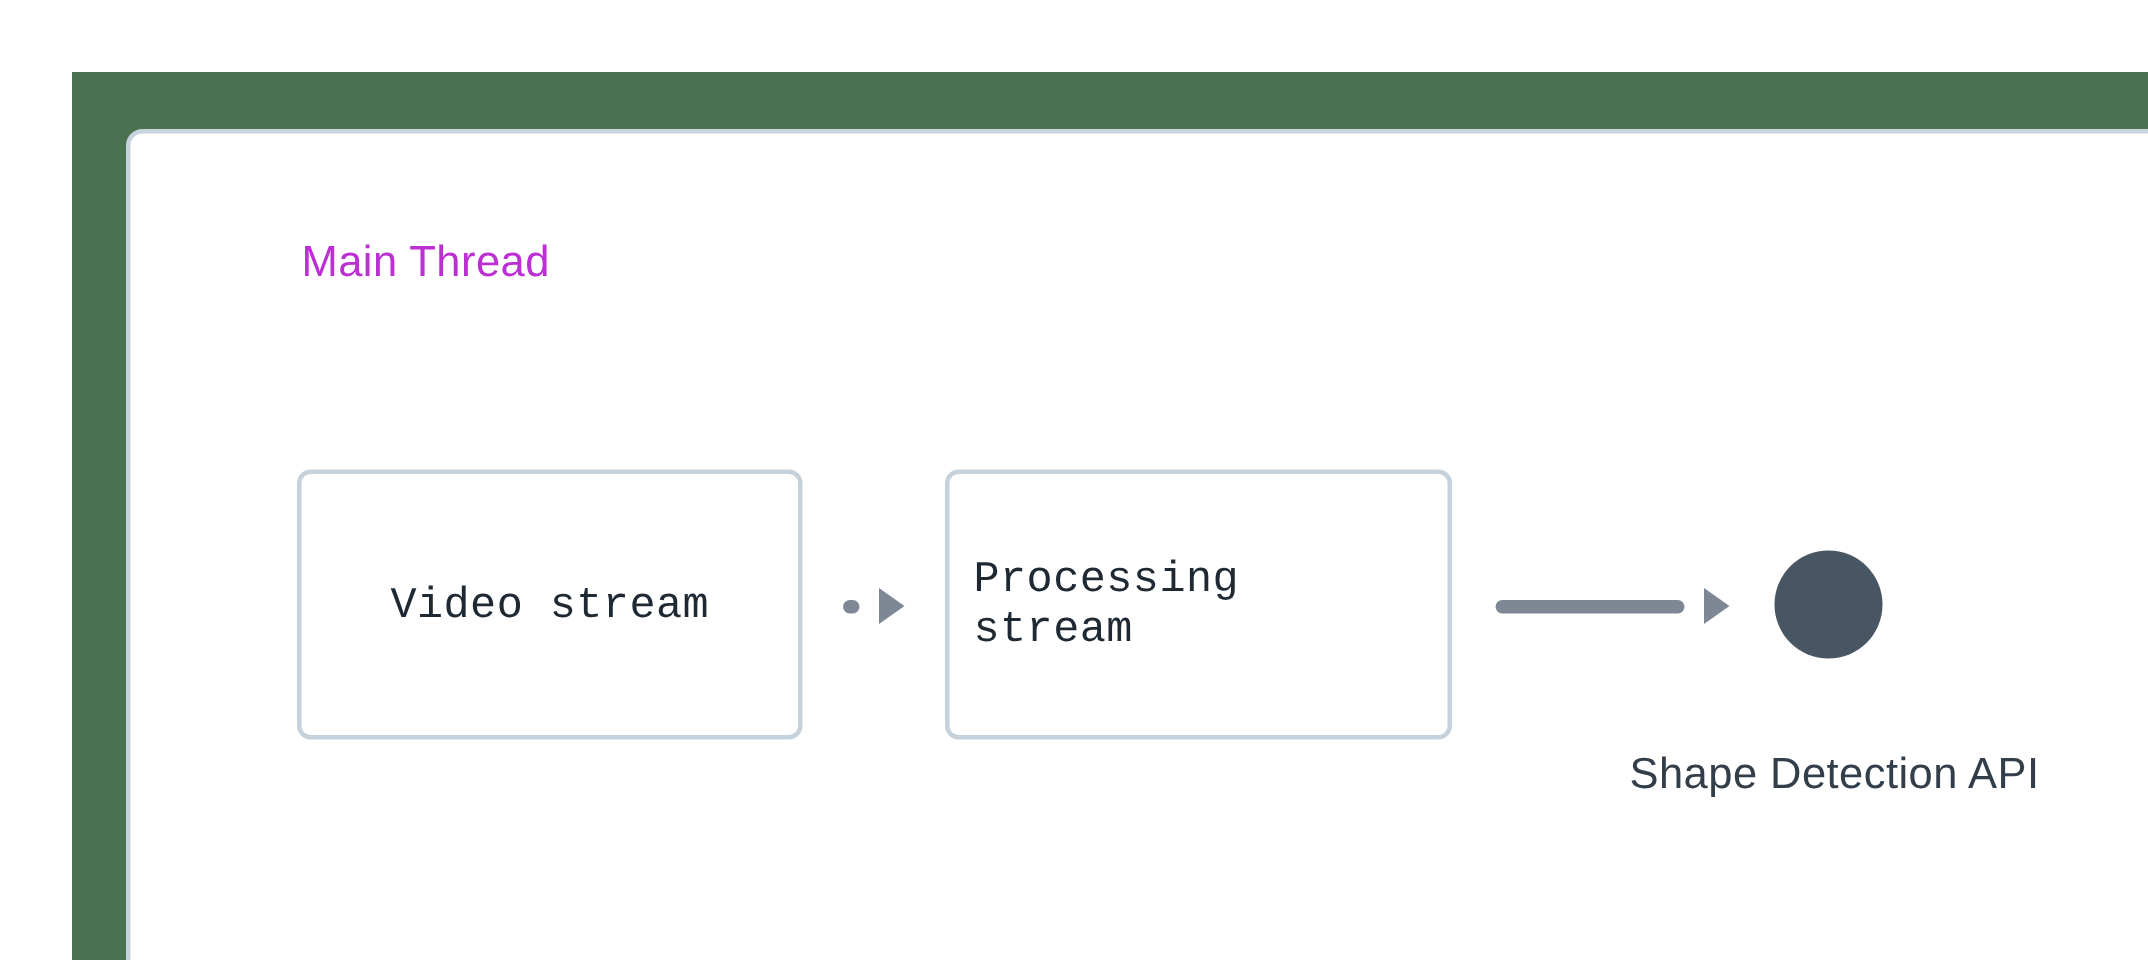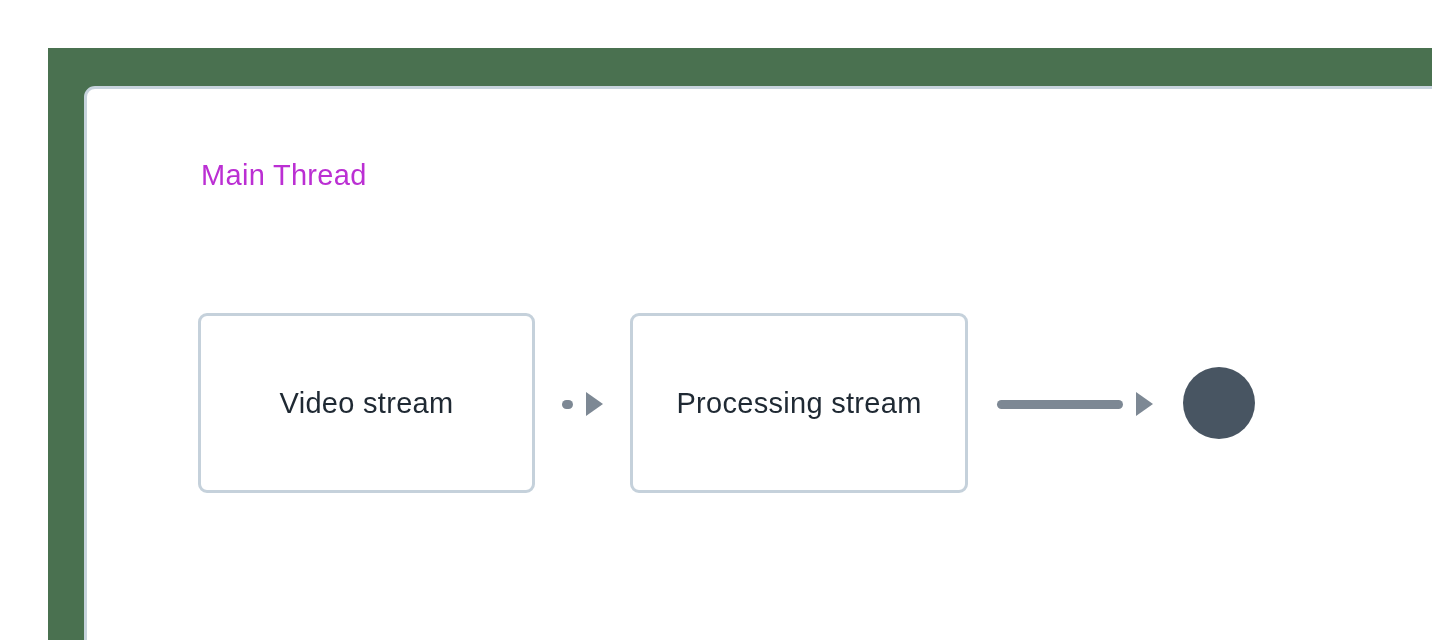--- a/index.html
+++ b/index.html
@@ -44,20 +44,21 @@
     width: 337px; height: 180px;
     background: var(--panel-bg);
     border: 3px solid var(--node-border);
     border-radius: 9px;
     display: flex;
     align-items: center;
     justify-content: center;
     font-size: 29px;
     letter-spacing: 0.3px;
     color: var(--node-text);
+    font-family: Liberation Mono, monospace;
   }
   .node-video { left: 95px; top: 208px; }
   .node-processing { left: 527px; top: 208px; width: 338px; }
   .arrow {
     position: absolute;
     height: 24px;
     display: flex;
     align-items: center;
   }
   .arrow-1 { left: 443px; top: 287px; width: 73px; }
@@ -113,15 +114,16 @@
       <span>Processing stream</span>
     </div>
 
     <div class="arrow arrow-2">
       <span class="shaft"></span>
       <span class="head"></span>
     </div>
 
     <div class="node-circle"></div>
 
+    <div class="circle-label">Shape Detection API</div>
 
   </div>
 </div>
 
 </body></html>

